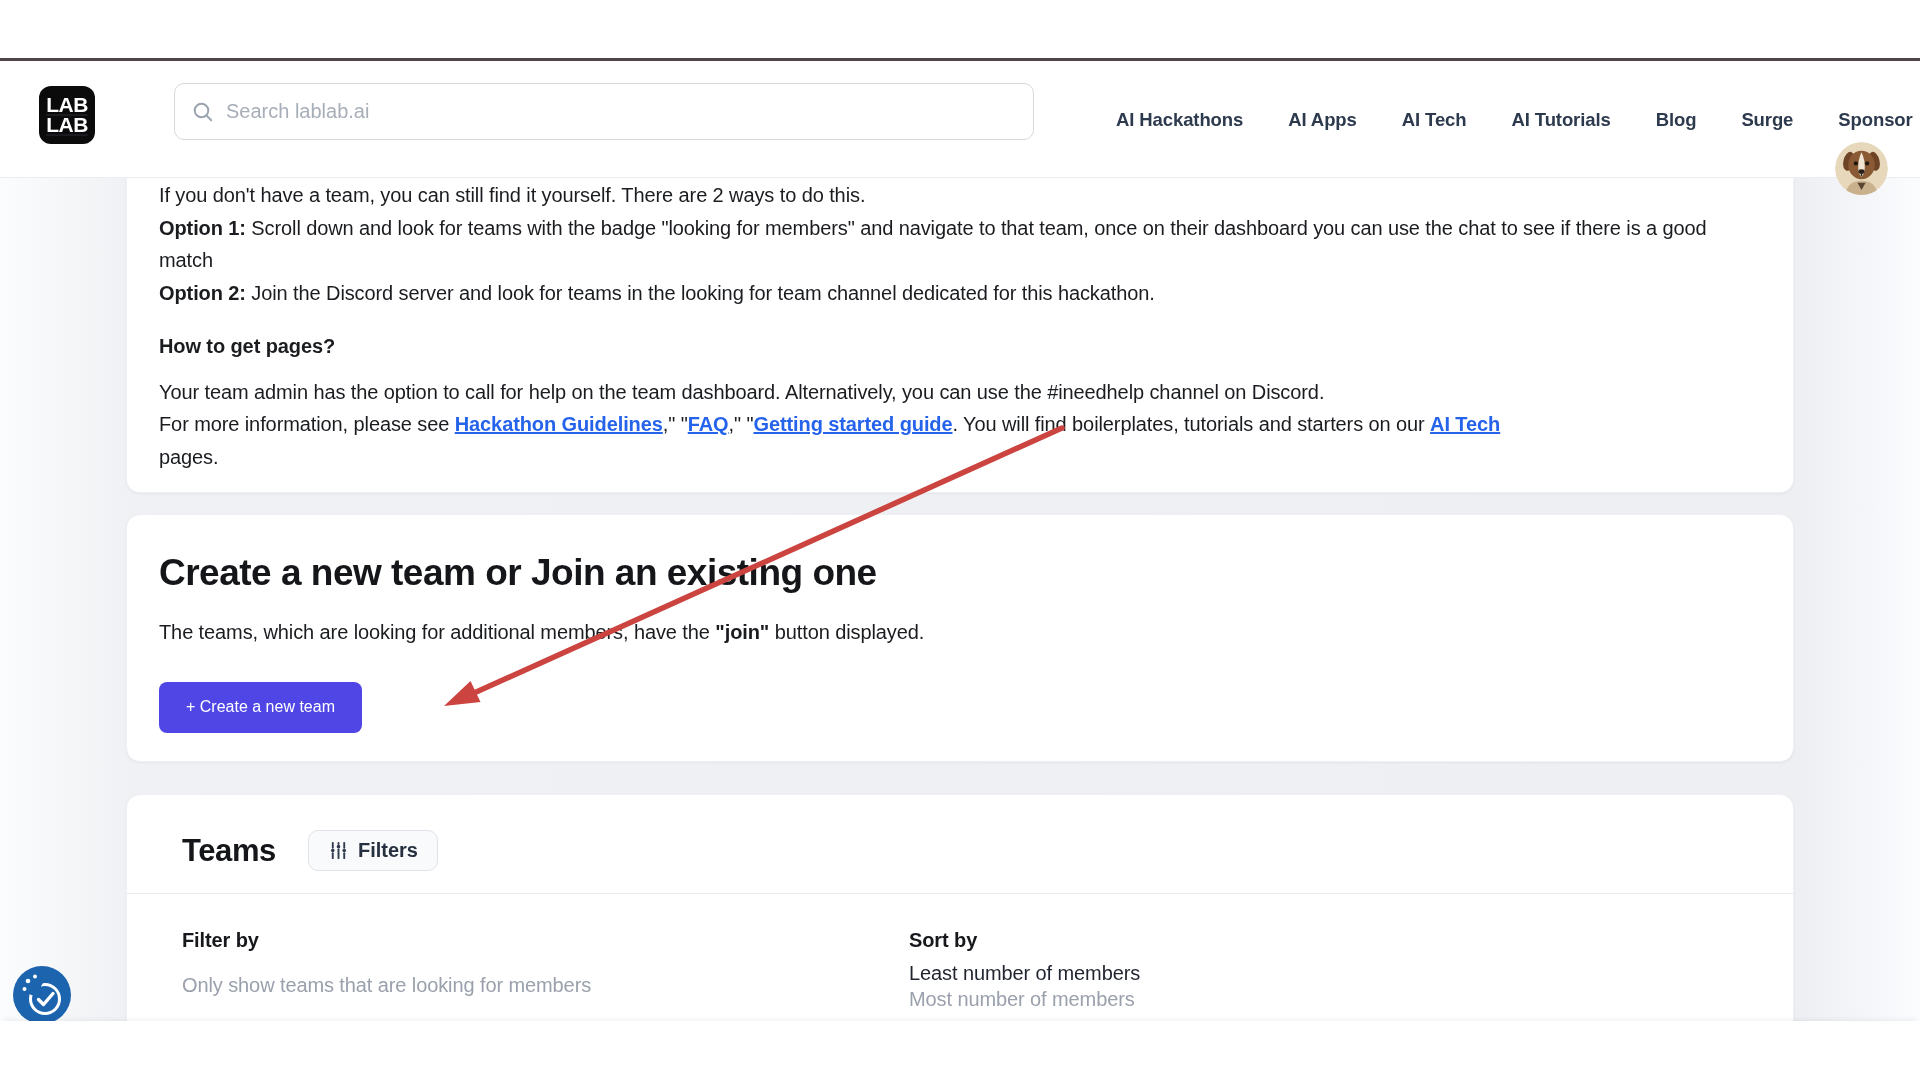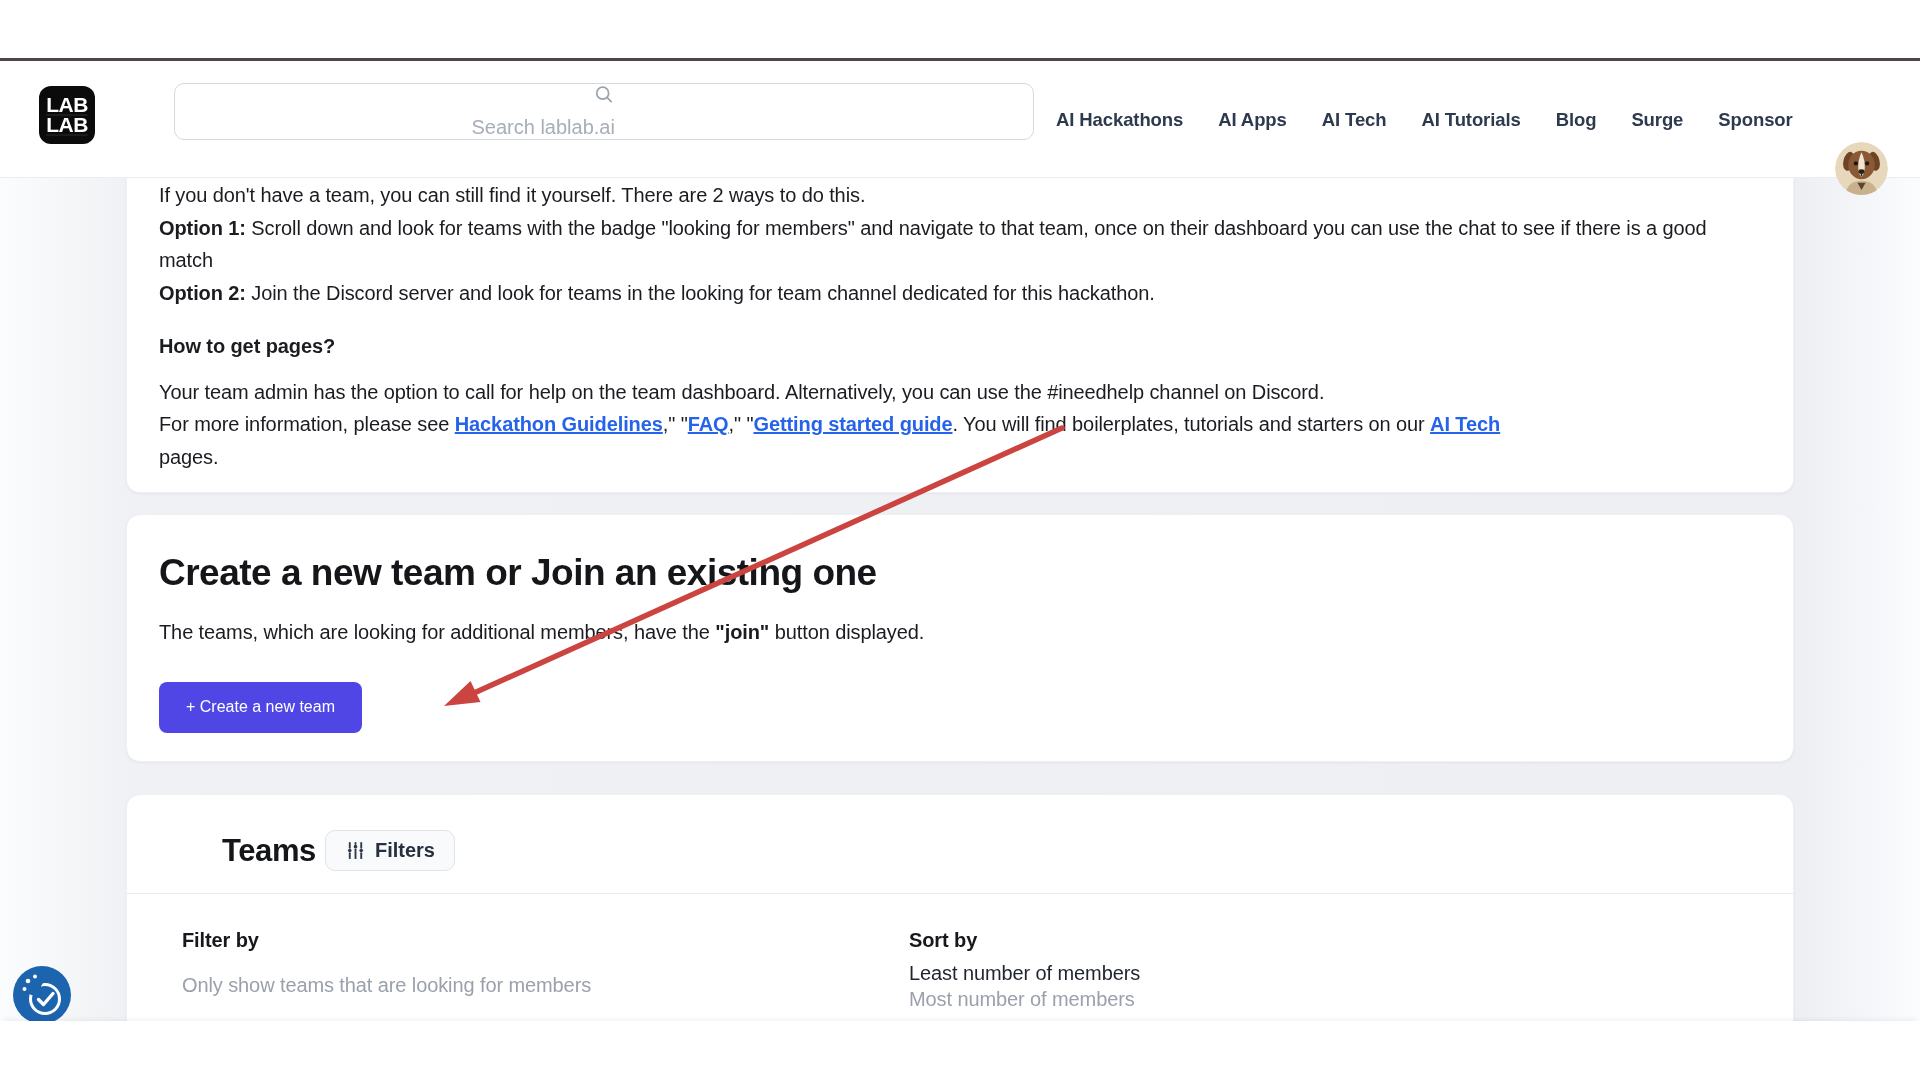--- a/index.html
+++ b/index.html
@@ -9,24 +9,24 @@
 
   
   .top-line { position:absolute; left:0; top:58px; width:100%; height:3px; background:#4f444a; }
 
   
   .header { position:absolute; left:0; top:61px; width:100%; height:117px; background:#fff; border-bottom:1px solid #ebedf0; z-index:5; }
   .logo { position:absolute; left:39px; top:25px; width:56px; height:58px; background:#0b0b0c; border-radius:12px;
           display:flex; flex-direction:column; align-items:center; justify-content:center; cursor:pointer;text-decoration:underline; }
   .logo span { color:#fff; font-weight:700; font-size:21px; line-height:20px; letter-spacing:-0.5px; }
   .search { position:absolute; left:174px; top:22px; width:860px; height:57px; border:1px solid #d6dade; border-radius:10px;
-            background:#fff; display:flex; align-items:center; padding:0 16px; gap:11px;flex-direction:column; }
+            background:#fff; display:flex; align-items:center; padding:0 16px; gap:11px; }
   .search input { border:none; outline:none; flex:1; font-size:20px; color:#374151; font-family:inherit; }
   .search input::placeholder { color:#a7aeb8; }
-  .nav { position:absolute; left:1056px; top:0; height:117px; display:flex; align-items:center; gap:35px; }
+  .nav { position:absolute; left:1116px; top:0; height:117px; display:flex; align-items:center; gap:45px; }
   .nav a { text-decoration:none; color:#2d3a4e; font-size:18.5px; font-weight:700; white-space:nowrap; cursor:pointer; }
   .avatar { position:absolute; left:1835px; top:81px; width:53px; height:53px; border-radius:50%; overflow:hidden; cursor:pointer; }
 
   
   .content { position:absolute; left:0; top:178px; width:100%; height:843px; overflow:hidden;
              background:linear-gradient(90deg,#fbfcfd 0px,#eff1f4 130px,#edeff3 1800px,#fbfcfe 1920px); }
   .card { position:absolute; left:126px; width:1668px; background:#fff; border:1px solid #eff0f3;
           border-radius:14px; box-shadow:0 1px 3px rgba(16,24,40,0.05); }
 
   
@@ -39,21 +39,21 @@
 
   
   .card-create { top:336px; height:248px; padding:0 32px; }
   .card-create h2 { margin:36px 0 0; font-size:37px; line-height:44px; font-weight:800; letter-spacing:-0.5px; color:#141619; }
   .card-create p { margin:21px 0 0; font-size:20px; line-height:32.5px; }
   .btn-create { margin-top:33px; height:51px; padding:0 27px; background:#4f46e5; border:none; border-radius:8px;
                 color:#fff; font-size:16px; font-family:inherit; display:inline-flex; align-items:center; cursor:pointer; }
 
   
   .card-teams { top:616px; height:300px; }
-  .teams-head { display:flex; align-items:center; gap:9px; padding:35px 0 0 55px;margin-left:40px; }
+  .teams-head { display:flex; align-items:center; gap:32px; padding:35px 0 0 55px; }
   .teams-head h2 { font-size:31px; font-weight:800; letter-spacing:-0.4px; color:#141619; }
   .btn-filters { height:41px; padding:0 19px; background:#f9fafb; border:1px solid #dfe3e8; border-radius:10px;
                  display:inline-flex; align-items:center; gap:9px; font-size:20px; font-weight:600; color:#27303f;
                  font-family:inherit; cursor:pointer;text-align:right; }
   .teams-divider { margin-top:22px; border:none; border-top:1px solid #e7e9ec; }
   .filter-panel { position:relative; height:150px; }
   .fcol { position:absolute; top:33px; }
   .fcol-left { left:55px; }
   .fcol-right { left:782px; }
   .flabel { font-size:20px; font-weight:700; line-height:26px; color:#16181c; }

